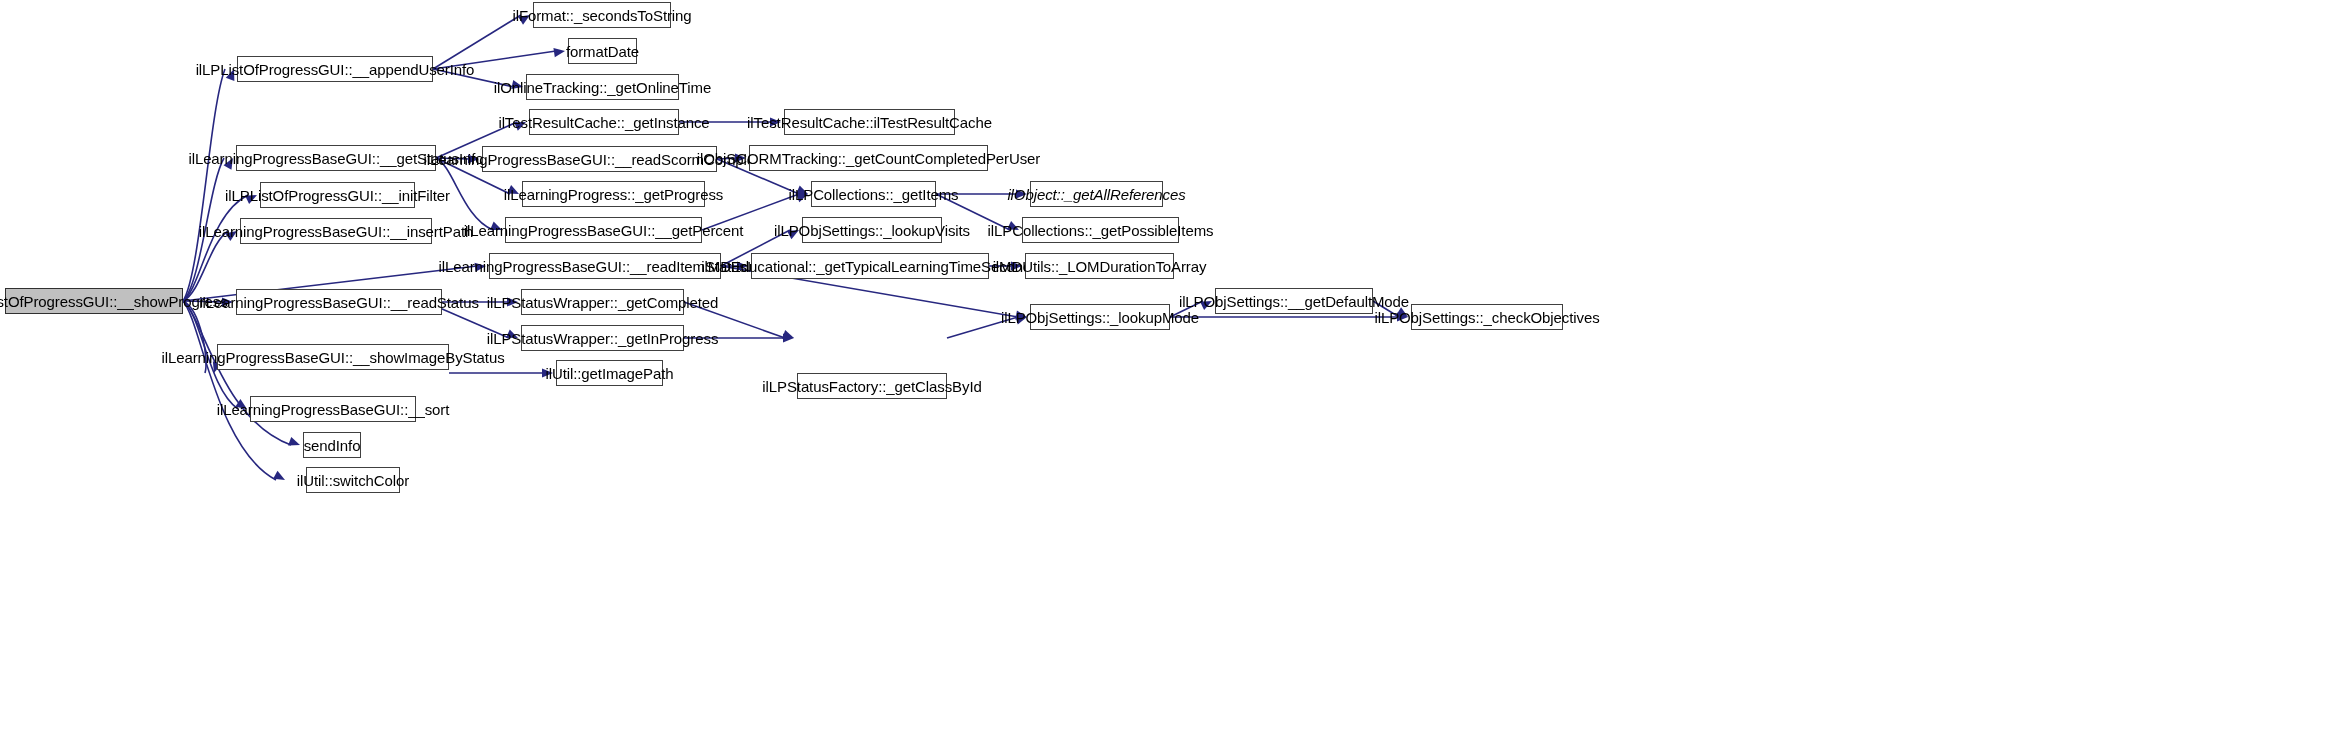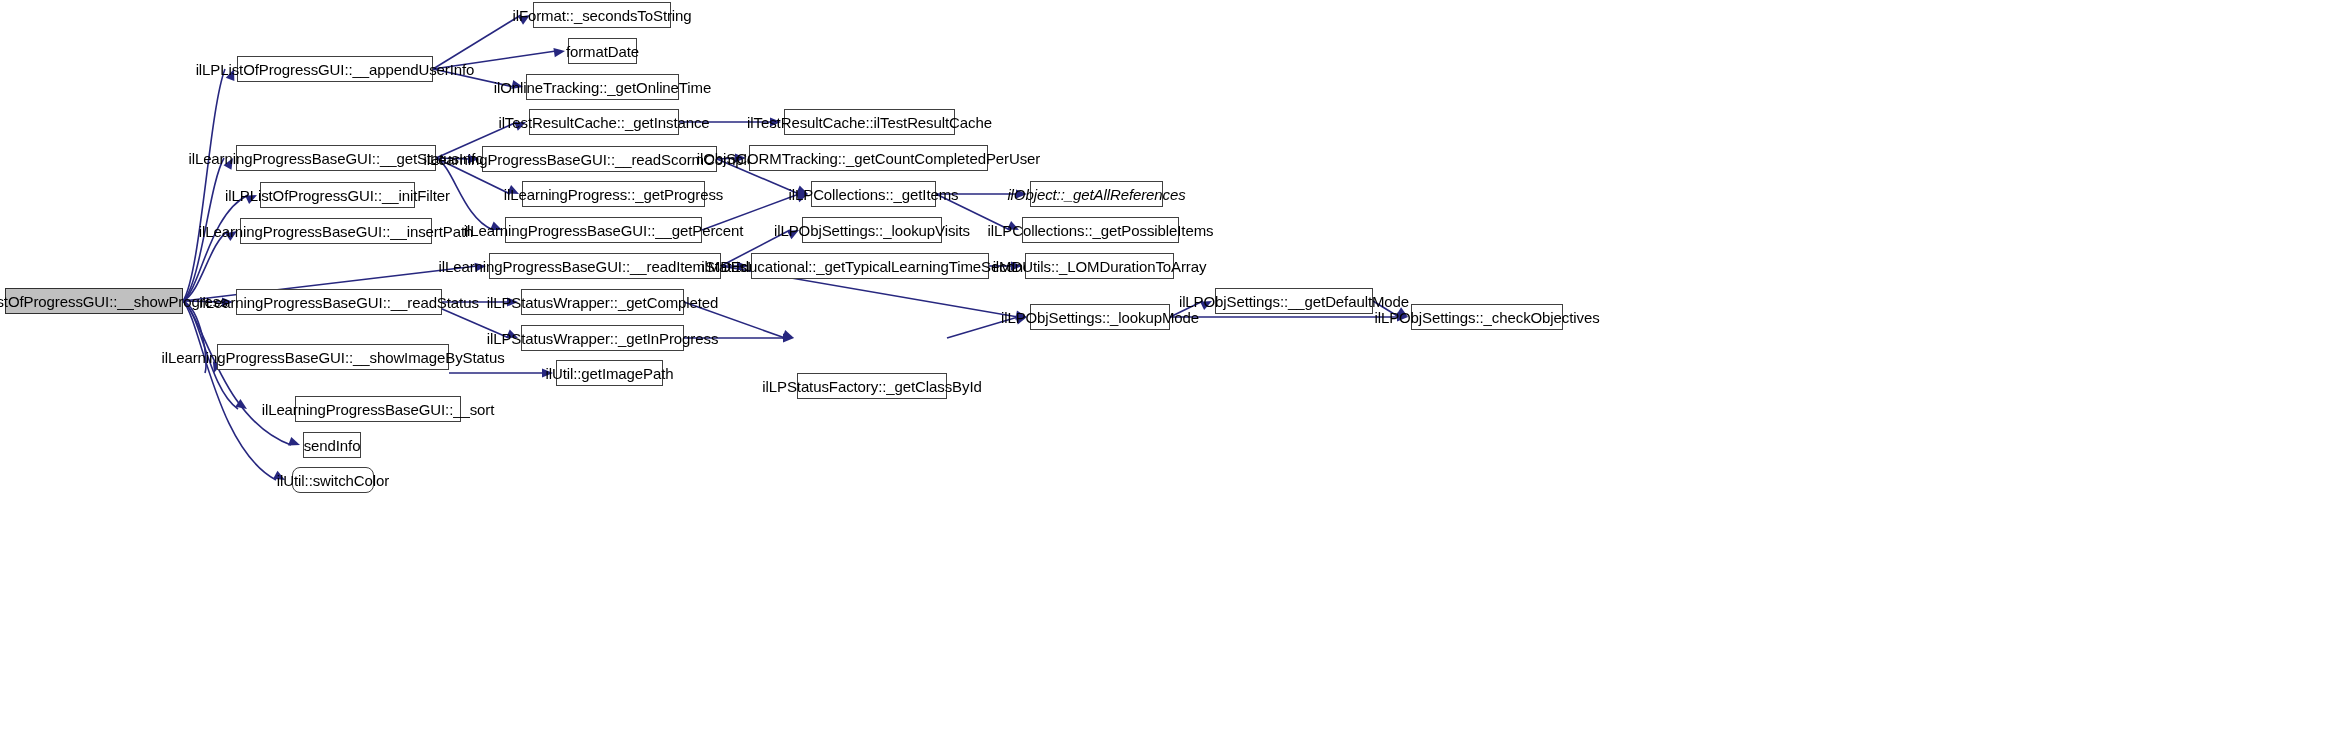--- a/index.html
+++ b/index.html
@@ -155,17 +155,17 @@
       <div class="node" style="left: 1025px; top: 253px; width: 149px;">ilMDUtils::_LOMDurationToArray</div>
       <div class="node" style="left: 236px; top: 289px; width: 206px;">ilLearningProgressBaseGUI::__readStatus</div>
       <div class="node" style="left: 521px; top: 289px; width: 163px;">ilLPStatusWrapper::_getCompleted</div>
       <div class="node" style="left: 1030px; top: 304px; width: 140px;">ilLPObjSettings::_lookupMode</div>
       <div class="node" style="left: 1215px; top: 288px; width: 158px;">ilLPObjSettings::__getDefaultMode</div>
       <div class="node" style="left: 1411px; top: 304px; width: 152px;">ilLPObjSettings::_checkObjectives</div>
       <div class="node" style="left: 521px; top: 325px; width: 163px;">ilLPStatusWrapper::_getInProgress</div>
       <div class="node" style="left: 797px; top: 325px; width: 150px; margin-top: 48px;">ilLPStatusFactory::_getClassById</div>
       <div class="node" style="left: 217px; top: 344px; width: 232px;">ilLearningProgressBaseGUI::__showImageByStatus</div>
       <div class="node" style="left: 556px; top: 360px; width: 107px;">ilUtil::getImagePath</div>
-      <div class="node" style="left: 250px; top: 396px; width: 166px; margin-left: 45px;">ilLearningProgressBaseGUI::__sort</div>
+      <div class="node" style="left: 250px; top: 396px; width: 166px;">ilLearningProgressBaseGUI::__sort</div>
       <div class="node" style="left: 303px; top: 432px; width: 58px;">sendInfo</div>
-      <div class="node" style="left: 292px; top: 467px; width: 82px; border-radius: 8px;">ilUtil::switchColor</div>
+      <div class="node" style="left: 306px; top: 467px; width: 94px;">ilUtil::switchColor</div>
     </div>
 </div>
 
 </body></html>

